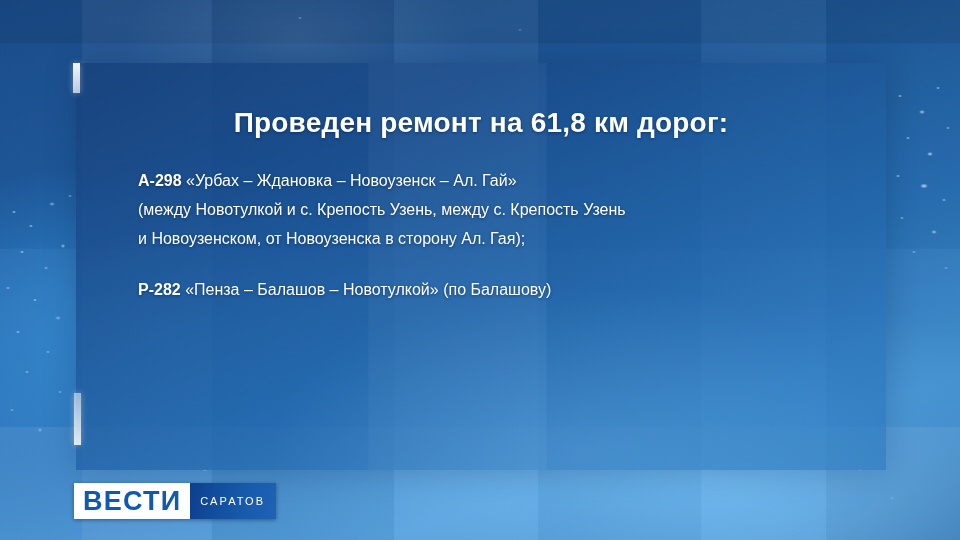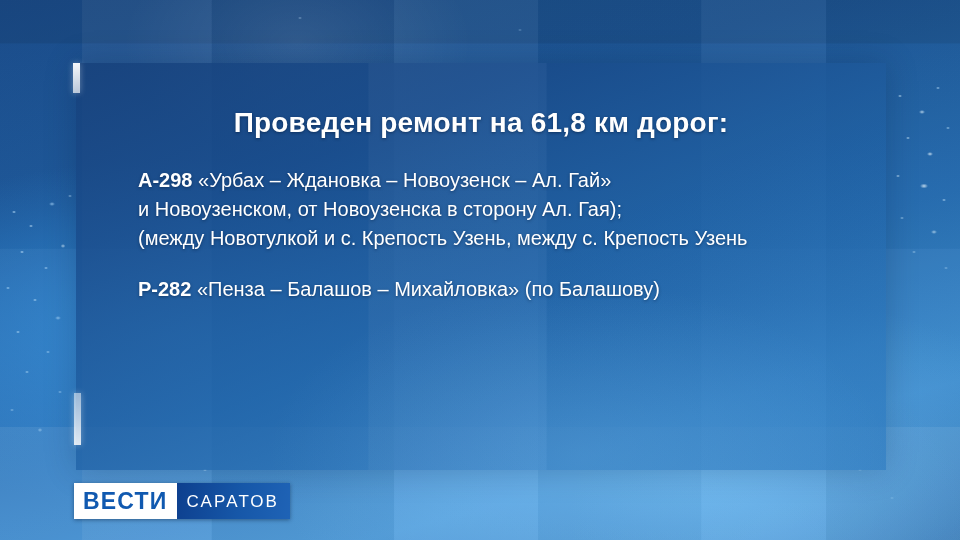--- a/index.html
+++ b/index.html
@@ -171,52 +171,52 @@
   .entries {
     position: absolute;
     left: 62px;
     top: 103px;
     right: 34px;
   }
   .entry { margin-bottom: 22px; }
   .entry:last-child { margin-bottom: 0; }
   .line {
     color: #ffffff;
-    font-size: 20px;
+    font-size: 16px;
     line-height: 29px;
     white-space: nowrap;
     text-shadow: 0 1px 3px rgba(6,26,55,0.5);
   }
   .code { font-weight: bold; }
 
   
   .logo {
     position: absolute;
     left: 74px;
     top: 483px;
     height: 36px;
     display: flex;
     align-items: stretch;
     box-shadow: 0 1px 4px rgba(5,22,48,0.45);
   }
   .logo-vesti {
     background: #ffffff;
     color: #1059b0;
-    font-size: 23px;
+    font-size: 27px;
     font-weight: bold;
     letter-spacing: 1.2px;
     padding: 0 9px;
     display: flex;
     align-items: center;
     line-height: 1;
   }
   .logo-region {
     background: linear-gradient(100deg, #0d3f8e 0%, #1657a8 55%, #1f63b6 100%);
     color: #ffffff;
-    font-size: 17px;
+    font-size: 11px;
     letter-spacing: 2.1px;
     padding: 0 11px 0 10px;
     display: flex;
     align-items: center;
     line-height: 1;
   }
 </style>
 </head>
 <body>
 
@@ -235,28 +235,28 @@
     <div class="accent-bar accent-bottom"></div>
 
     <div class="title">Проведен ремонт на 61,8 км дорог:</div>
 
     <div class="entries">
 
       <div class="entry">
         <div class="line">
           <span class="code">А-298</span><span> «Урбах – Ждановка – Новоузенск – Ал. Гай»</span>
         </div>
+        <div class="line">(между Новотулкой и с. Крепость Узень, между с. Крепость Узень</div>
         <div class="line">и Новоузенском, от Новоузенска в сторону Ал. Гая);</div>
-        <div class="line">(между Новотулкой и с. Крепость Узень, между с. Крепость Узень</div>
       </div>
 
 
       <div class="entry">
         <div class="line">
-          <span class="code">Р-282</span><span> «Пенза – Балашов – Михайловка» (по Балашову)</span>
+          <span class="code">Р-282</span><span> «Пенза – Балашов – Новотулкой» (по Балашову)</span>
         </div>
       </div>
 
     </div>
   </div>
 
   <div class="logo">
     <div class="logo-vesti">ВЕСТИ</div>
     <div class="logo-region">САРАТОВ</div>
   </div>

